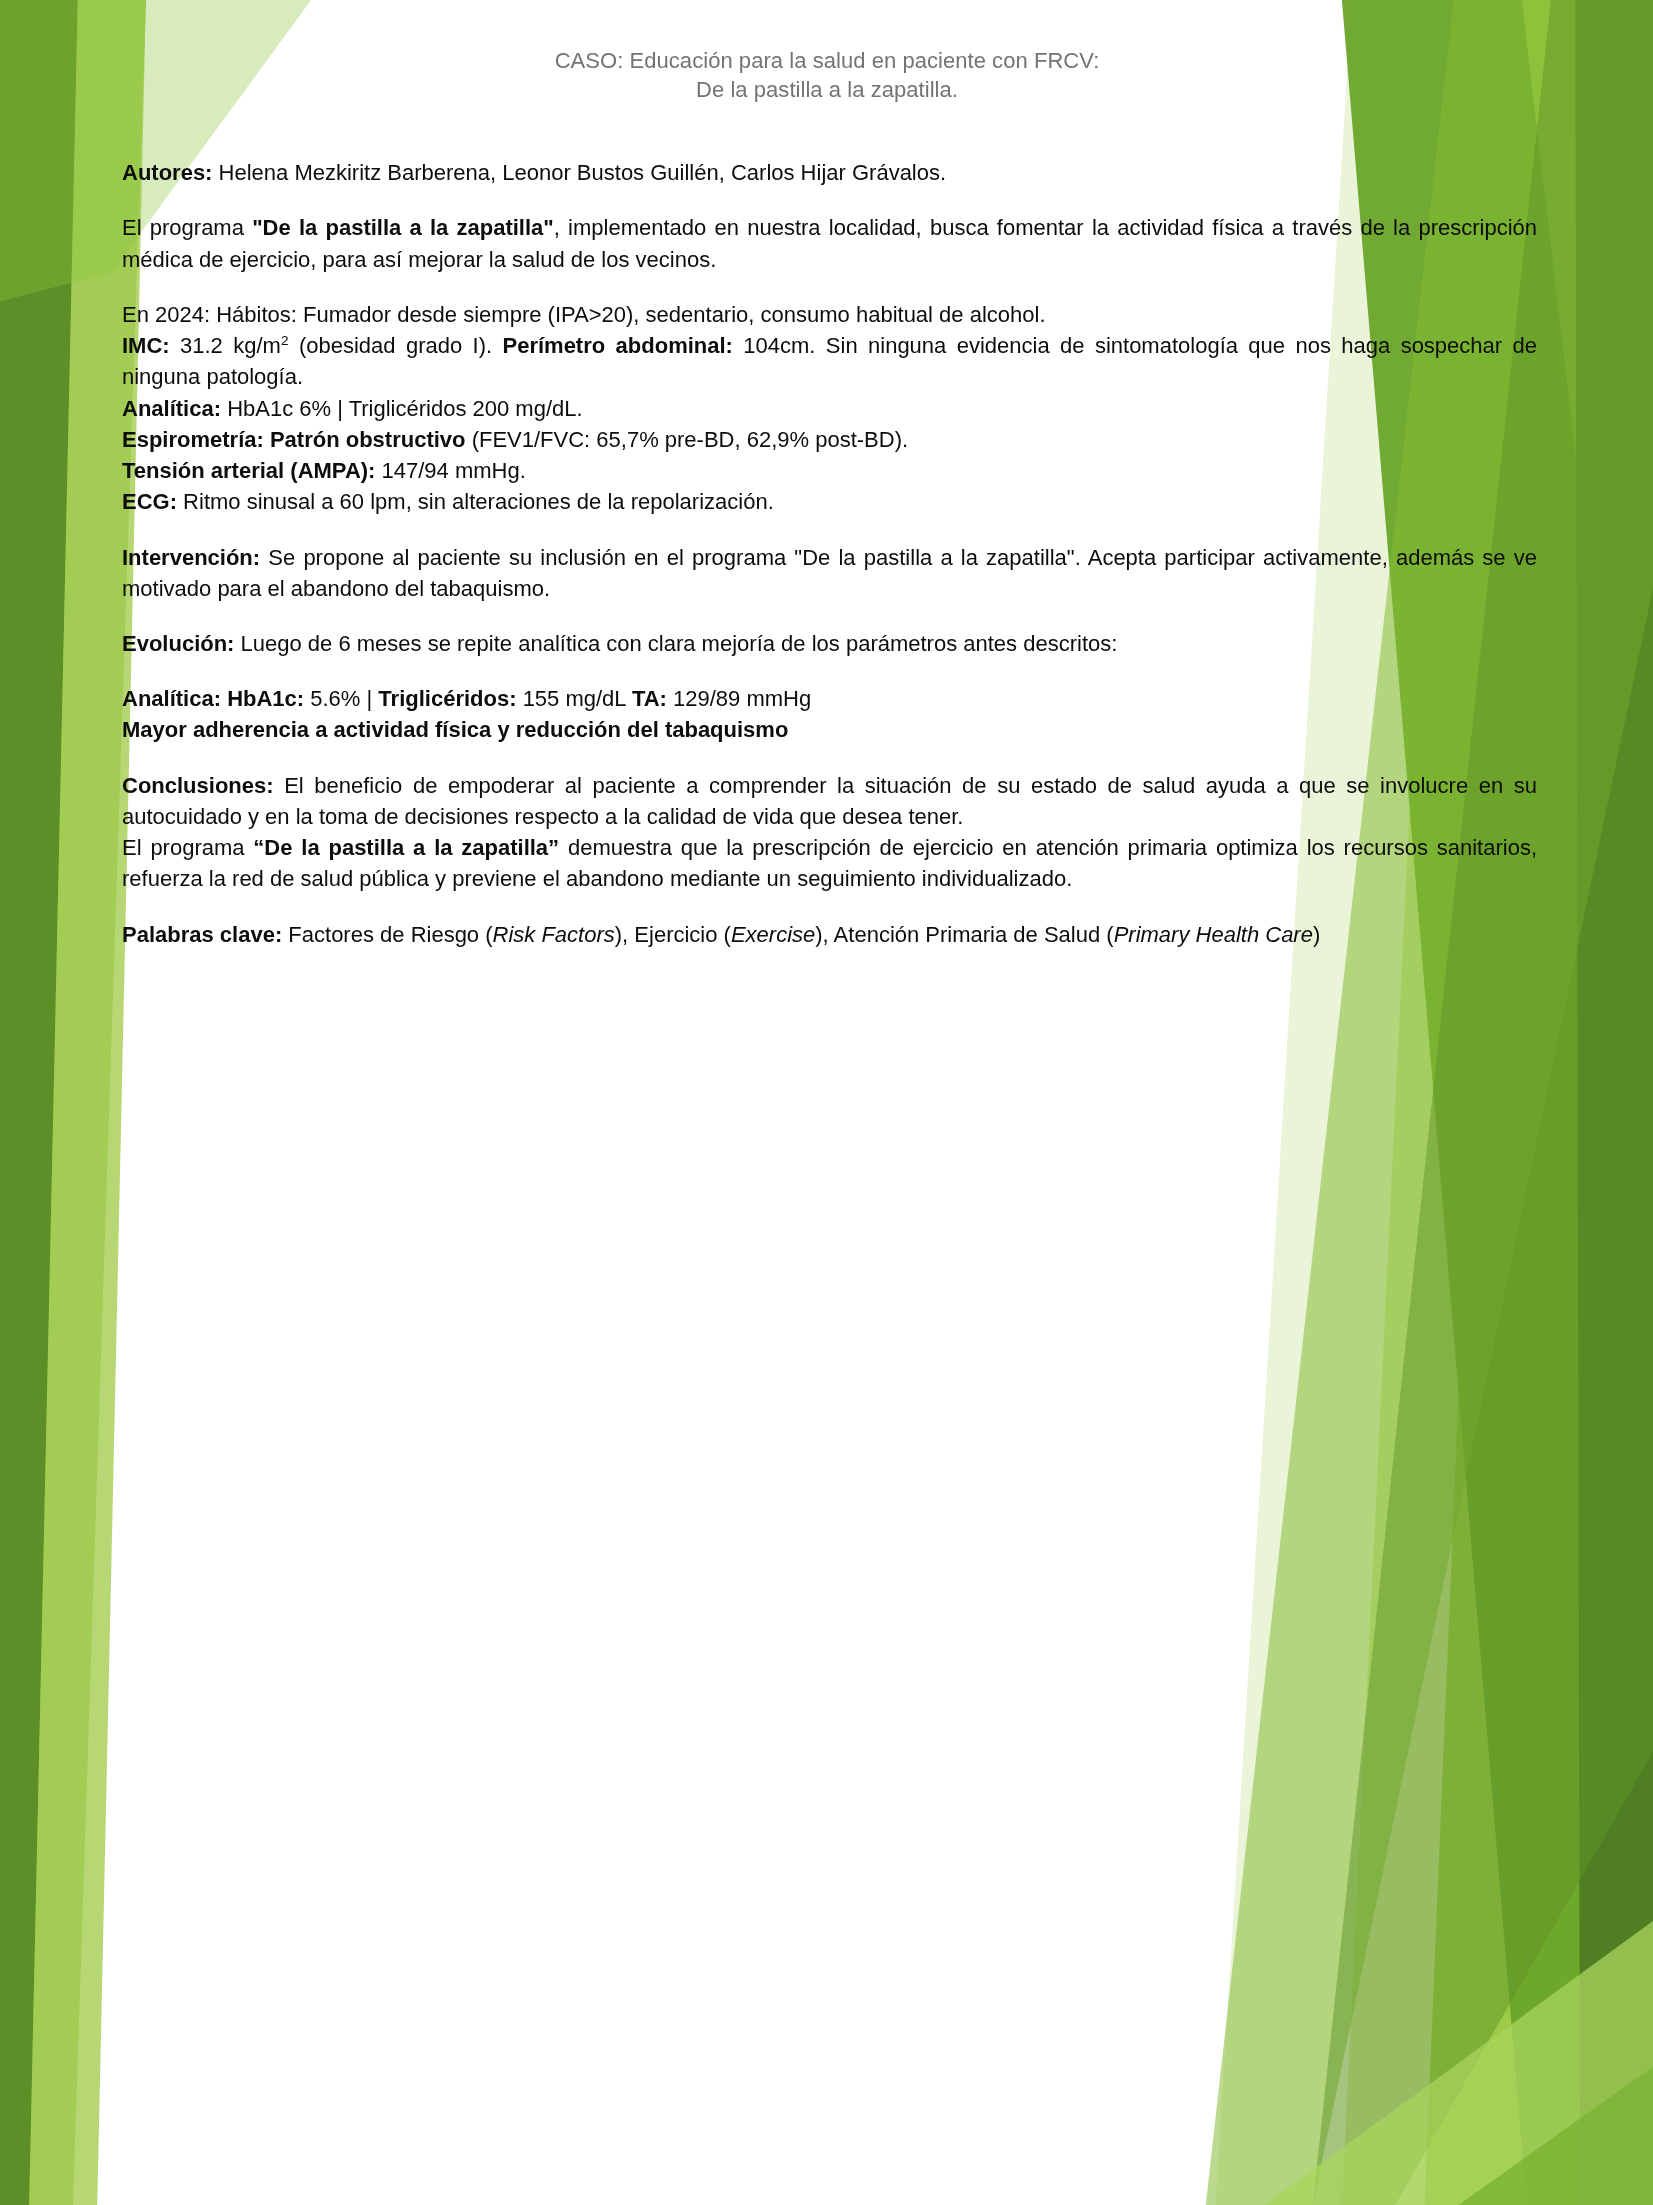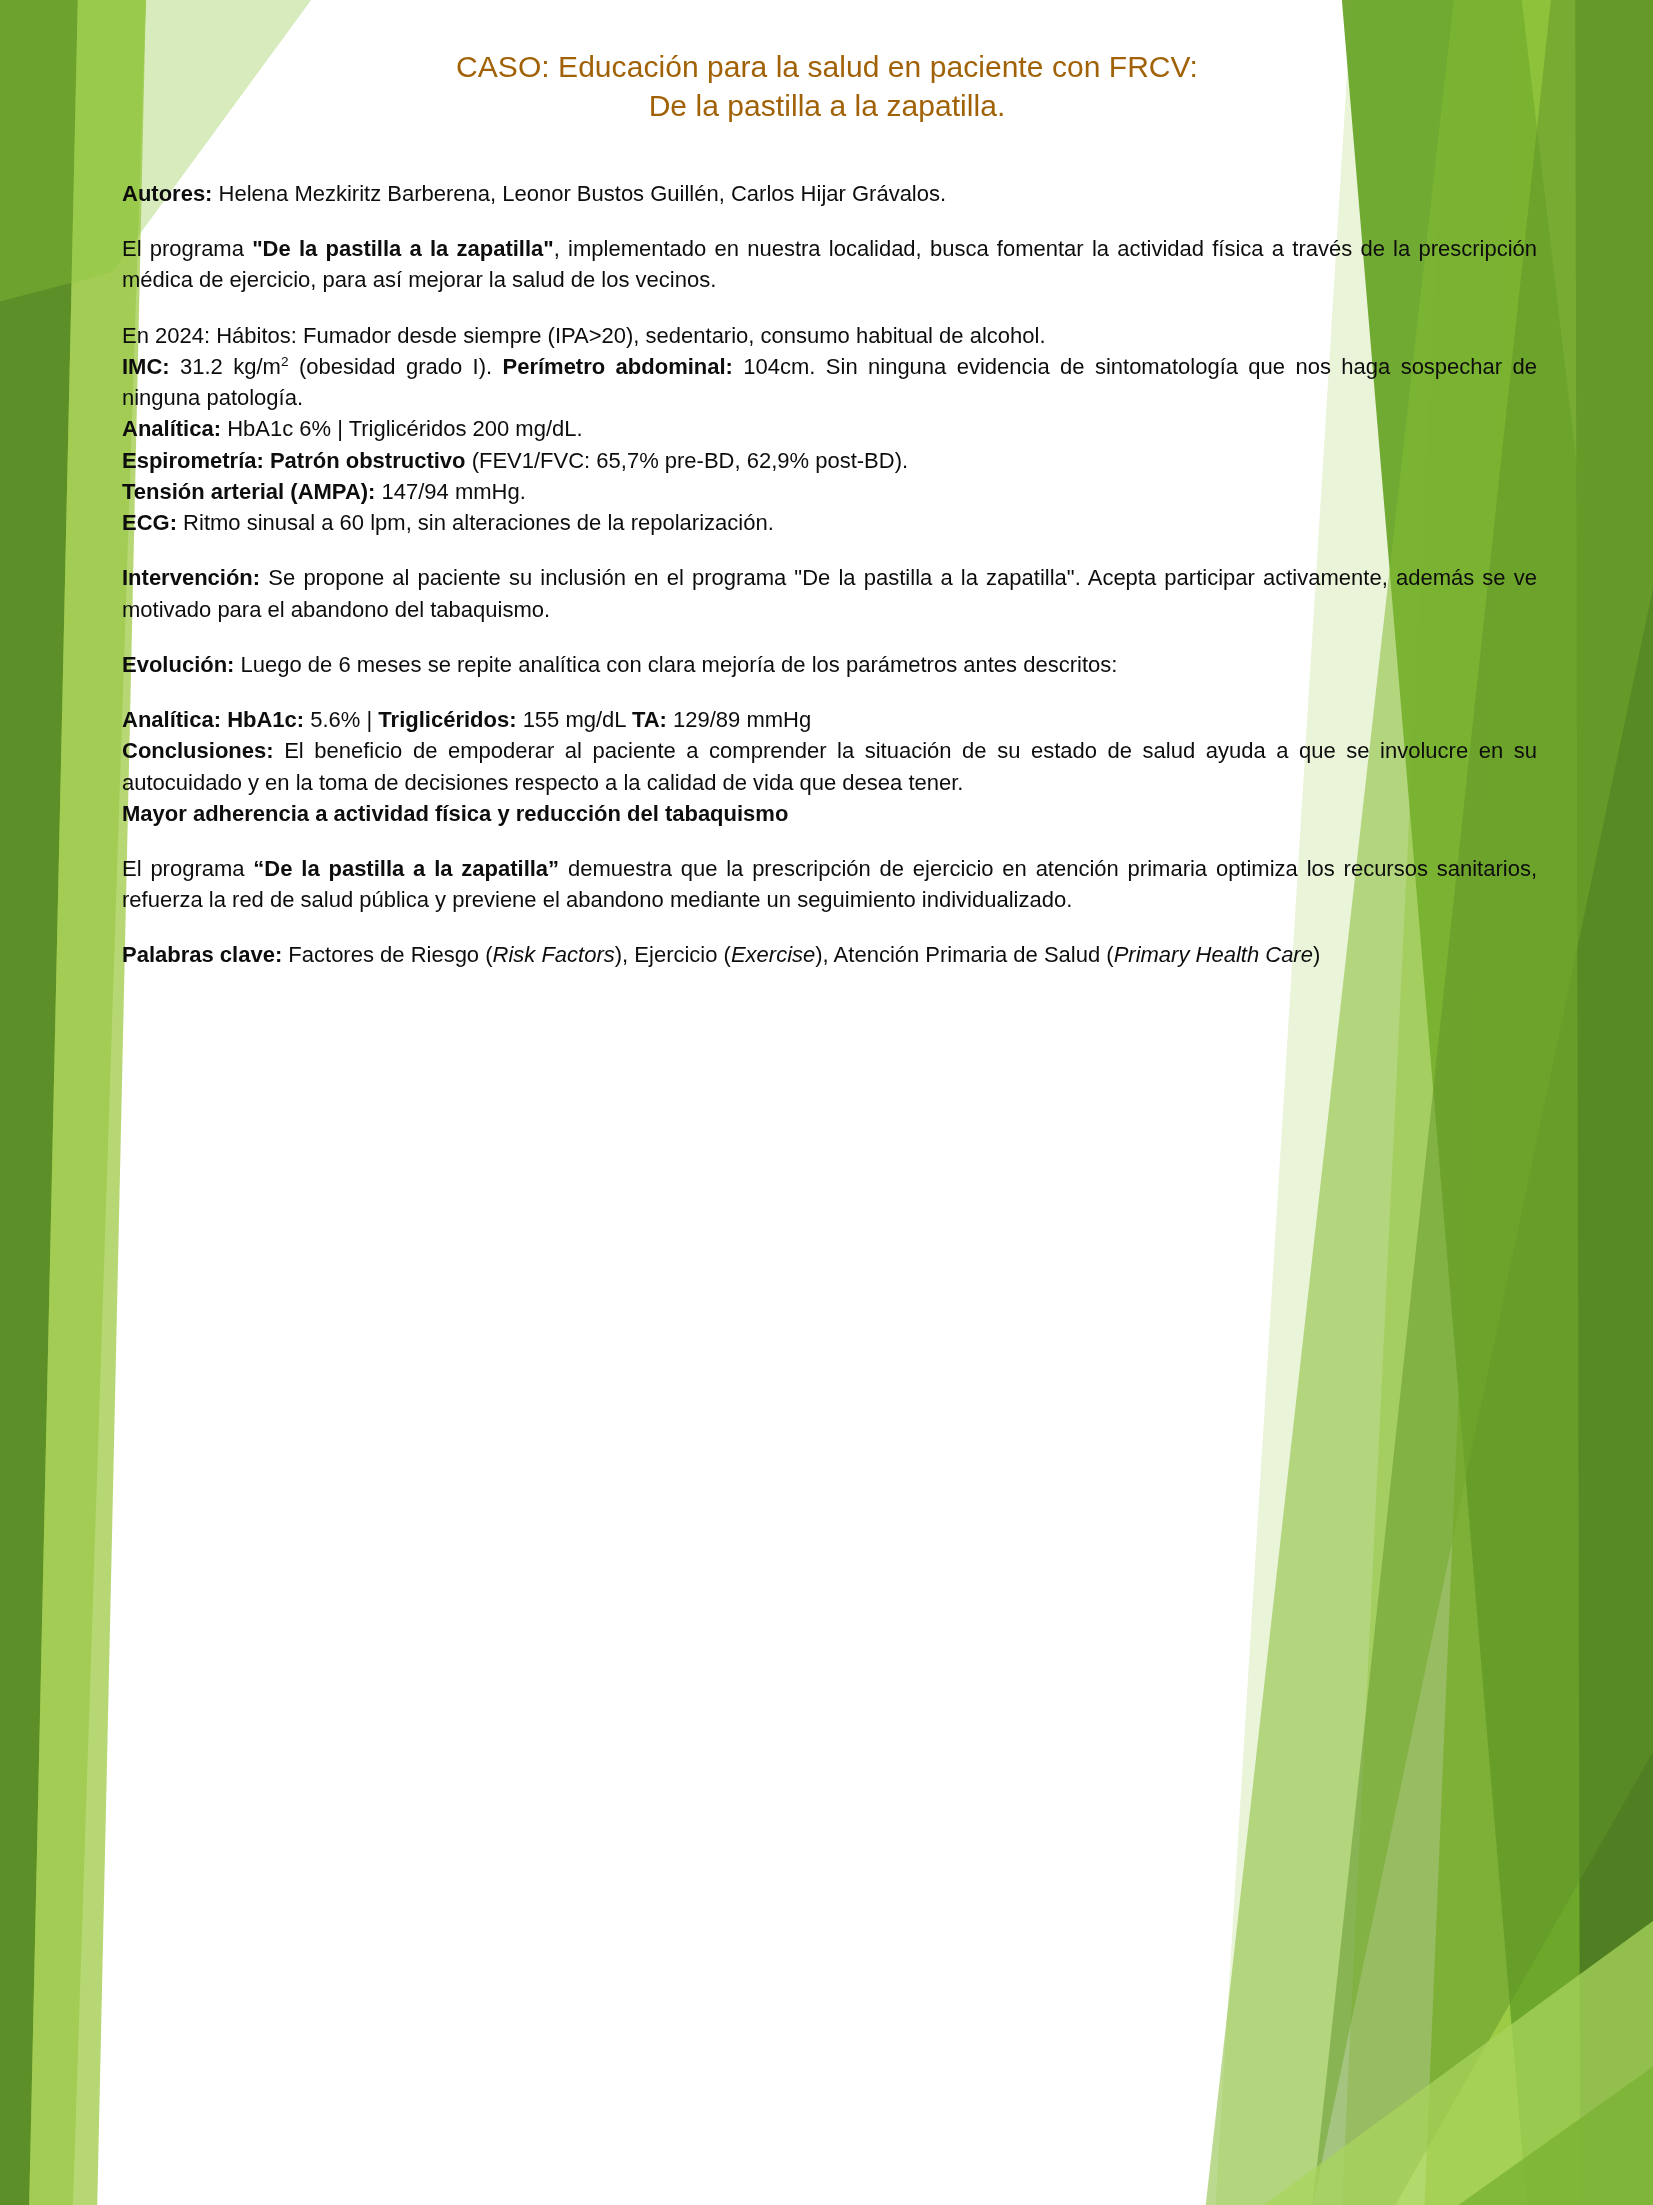--- a/index.html
+++ b/index.html
@@ -30,22 +30,22 @@
     z-index: 2;
     padding: 0;
   }
 
   .title-block {
     text-align: center;
     margin: 47px auto 0 auto;
     width: 1245px;
   }
   .title-line {
-    color: #a16207;
-    font-size: 30px;
+    color: #737373;
+    font-size: 22px;
     line-height: 1.30;
     letter-spacing: 0.05px;
   }
 
   .body-block {
     margin: 53px 122px 0 122px;
     width: 1415px;
     color: #0d0d0d;
     font-size: 22px;
     line-height: 1.42;
@@ -116,23 +116,23 @@
     <p class="para tight nojust"><b>Tensión arterial (AMPA):</b><span> 147/94 mmHg.</span></p>
 
     <p class="para nojust"><b>ECG:</b><span> Ritmo sinusal a 60 lpm, sin alteraciones de la repolarización.</span></p>
 
     <p class="para"><b>Intervención:</b><span> Se propone al paciente su inclusión en el programa "De la pastilla a la zapatilla". Acepta participar activamente, además se ve motivado para el abandono del tabaquismo.</span></p>
 
     <p class="para"><b>Evolución:</b><span> Luego de 6 meses se repite analítica con clara mejoría de los parámetros antes descritos:</span></p>
 
     <p class="para tight nojust"><b>Analítica: HbA1c:</b><span> 5.6% | </span><b>Triglicéridos:</b><span> 155 mg/dL </span><b>TA:</b><span> 129/89 mmHg</span></p>
 
+    <p class="para nojust"><b>Mayor adherencia a actividad física y reducción del tabaquismo</b></p>
+
     <p class="para tight"><b>Conclusiones:</b><span> El beneficio de empoderar al paciente a comprender la situación de su estado de salud ayuda a que se involucre en su autocuidado y en la toma de decisiones respecto a la calidad de vida que desea tener.</span></p>
-
-    <p class="para nojust"><b>Mayor adherencia a actividad física y reducción del tabaquismo</b></p>
 
     <p class="para"><span>El programa </span><b>“De la pastilla a la zapatilla”</b><span> demuestra que la prescripción de ejercicio en atención primaria optimiza los recursos sanitarios, refuerza la red de salud pública y previene el abandono mediante un seguimiento individualizado.</span></p>
 
     <p class="para kw-block"><b>Palabras clave:</b><span> Factores de Riesgo (</span><i>Risk Factors</i><span>), Ejercicio (</span><i>Exercise</i><span>), Atención Primaria de Salud (</span><i>Primary Health Care</i><span>)</span></p>
 
   </div>
 </div>
 
 
 </body></html>

